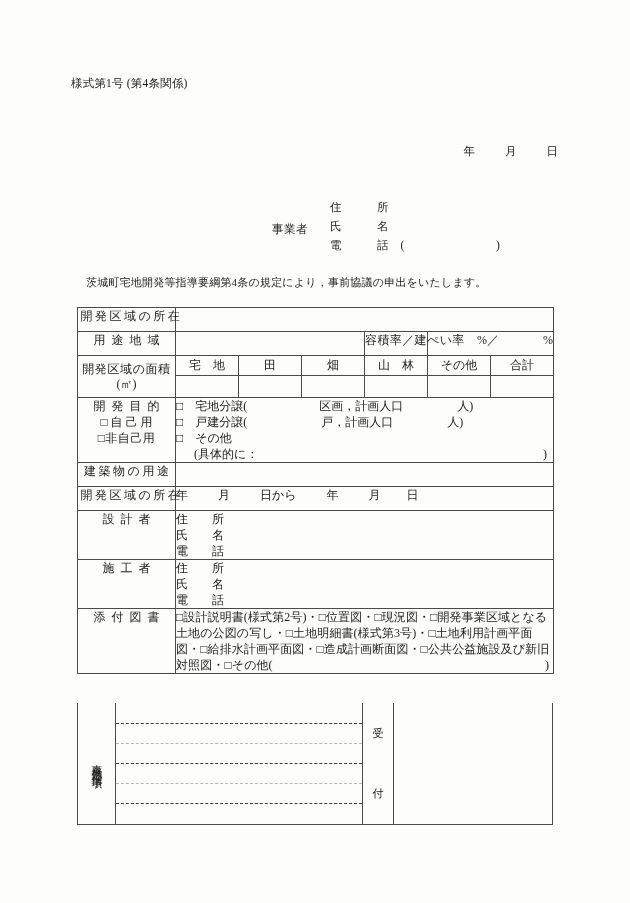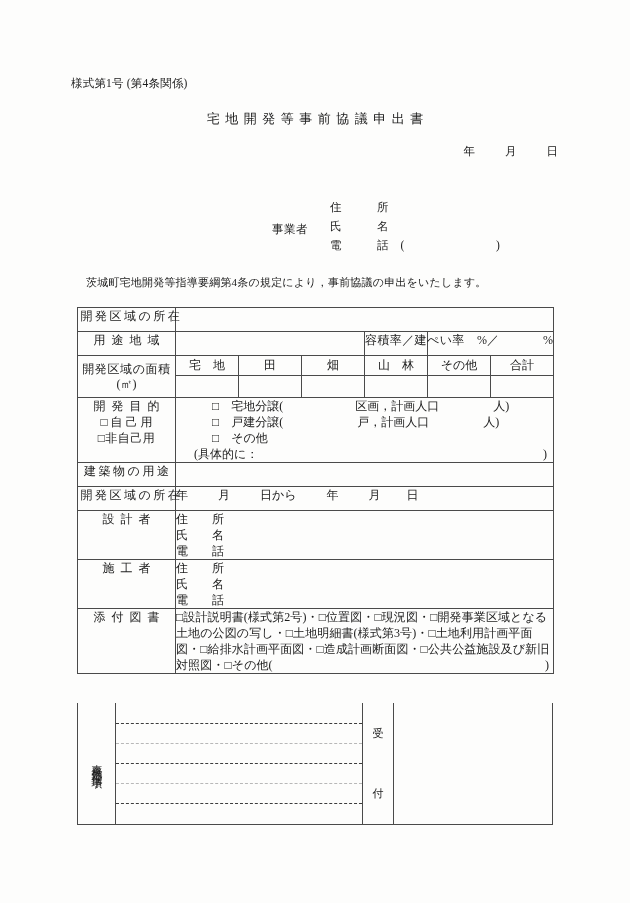--- a/index.html
+++ b/index.html
@@ -165,21 +165,21 @@
   }
   .purpose-lbl .t1 { display: block; letter-spacing: 6px; text-indent: 6px; }
   .purpose-lbl .t2 { display: block; letter-spacing: 3px; text-indent: 3px; }
   .purpose-lbl .t3 { display: block; letter-spacing: 0.5px; }
   .purpose-body {
     line-height: 16px;
     padding: 4px 6px 4px 8px;
     position: relative;
     height: 62px;
   }
-  .opt { display: block; white-space: nowrap; margin-left: 36px; }
+  .opt { display: block; white-space: nowrap; }
   .opt .bx { margin-right: 12px; }
   .opt .nm { margin-right: 0; }
   .opt .gap1 { display: inline-block; width: 72px; }
   .opt .gap2 { display: inline-block; width: 74px; }
   .opt .gap3 { display: inline-block; width: 54px; }
   .opt .gap4 { display: inline-block; width: 54px; }
   .spec-line {
     display: block;
     white-space: nowrap;
     padding-left: 18px;
@@ -272,21 +272,20 @@
   }
   .office-blank { width: 158px; }
 </style>
 </head>
 <body>
 
 <div class="page">
 
   <div class="form-no">様式第1号 (第4条関係)</div>
 
-  <div class="doc-title">宅地開発等事前協議申出書</div>
 
   <div class="date-line">
     <span class="y">年</span><span class="m">月</span><span class="d">日</span>
   </div>
 
 
   <div class="applicant">
     <span class="who">事業者</span>
     <span class="arow">
       <span class="k">住　所</span>

